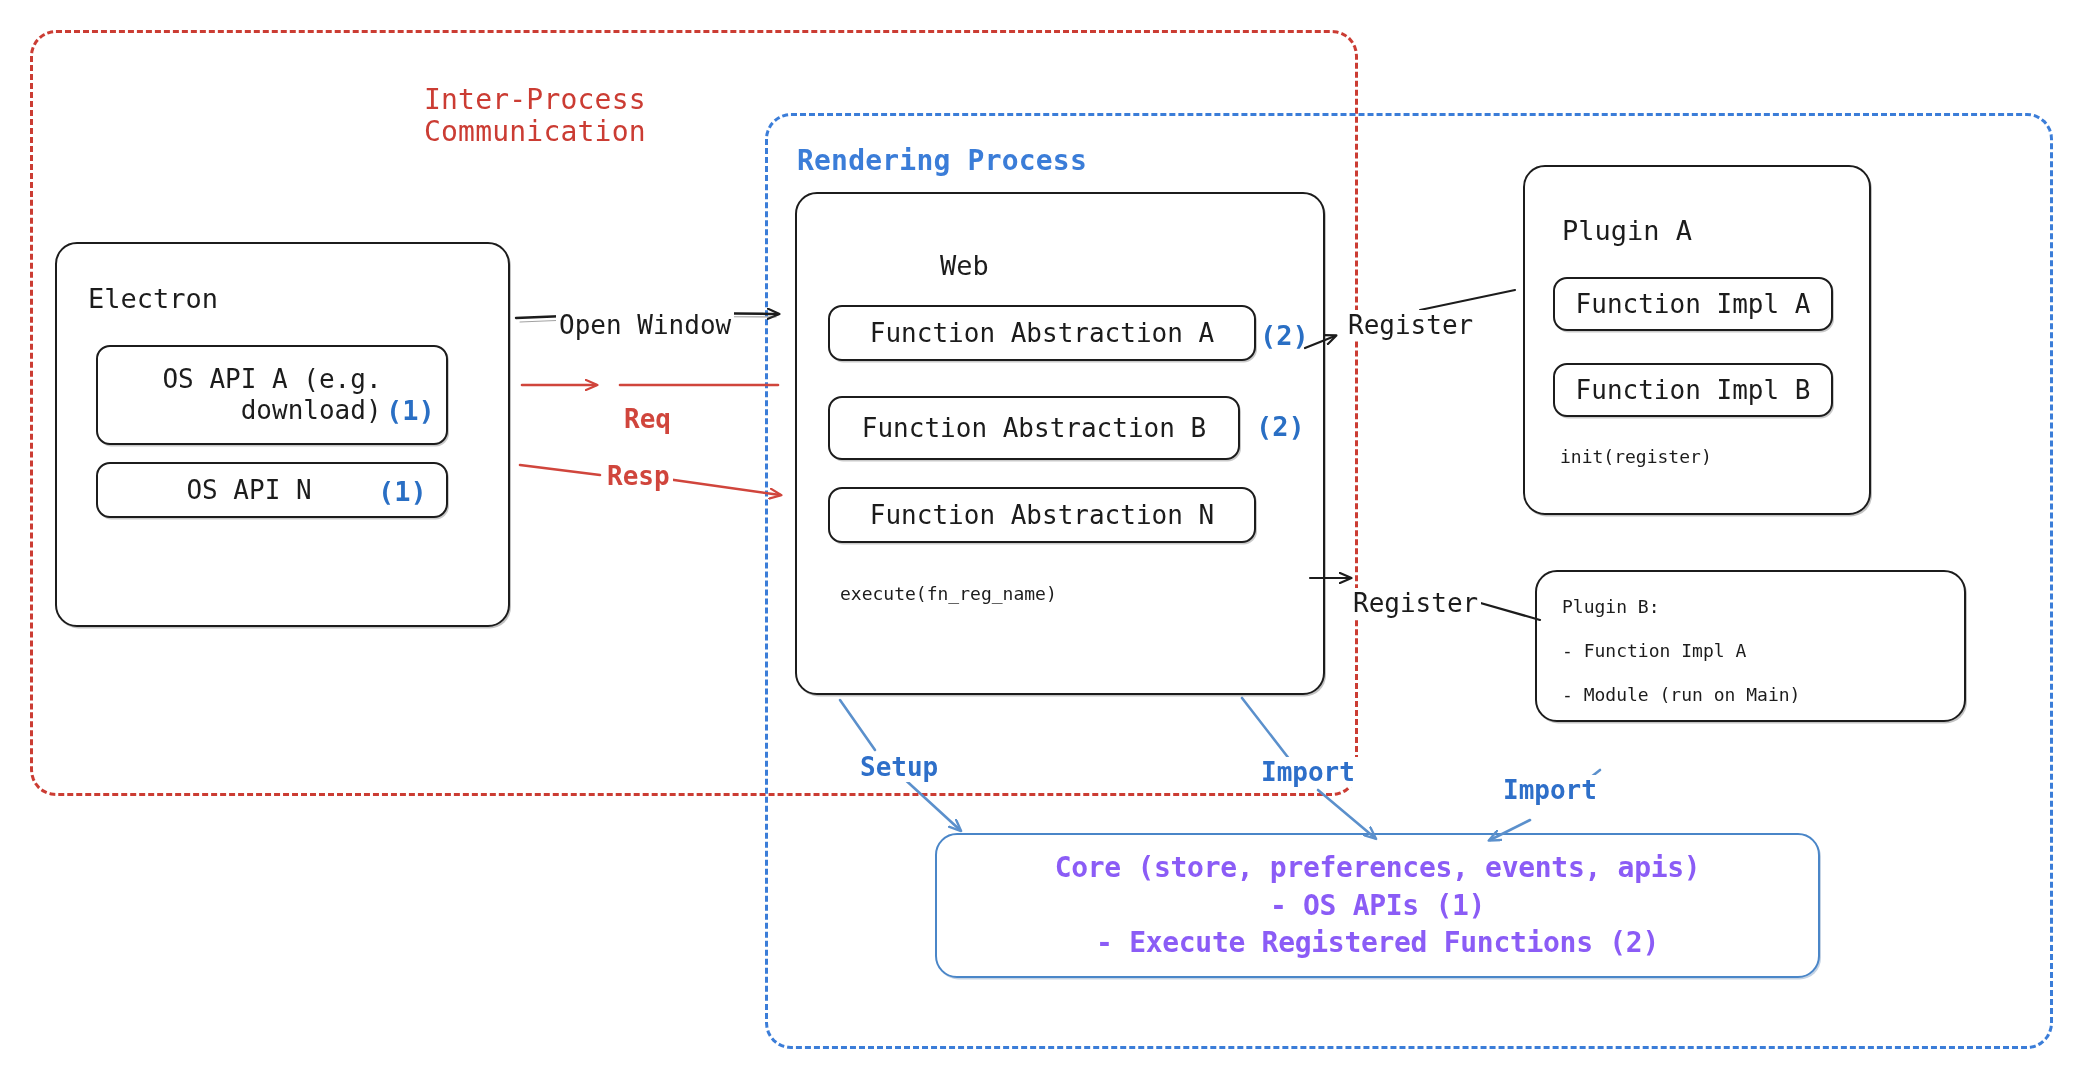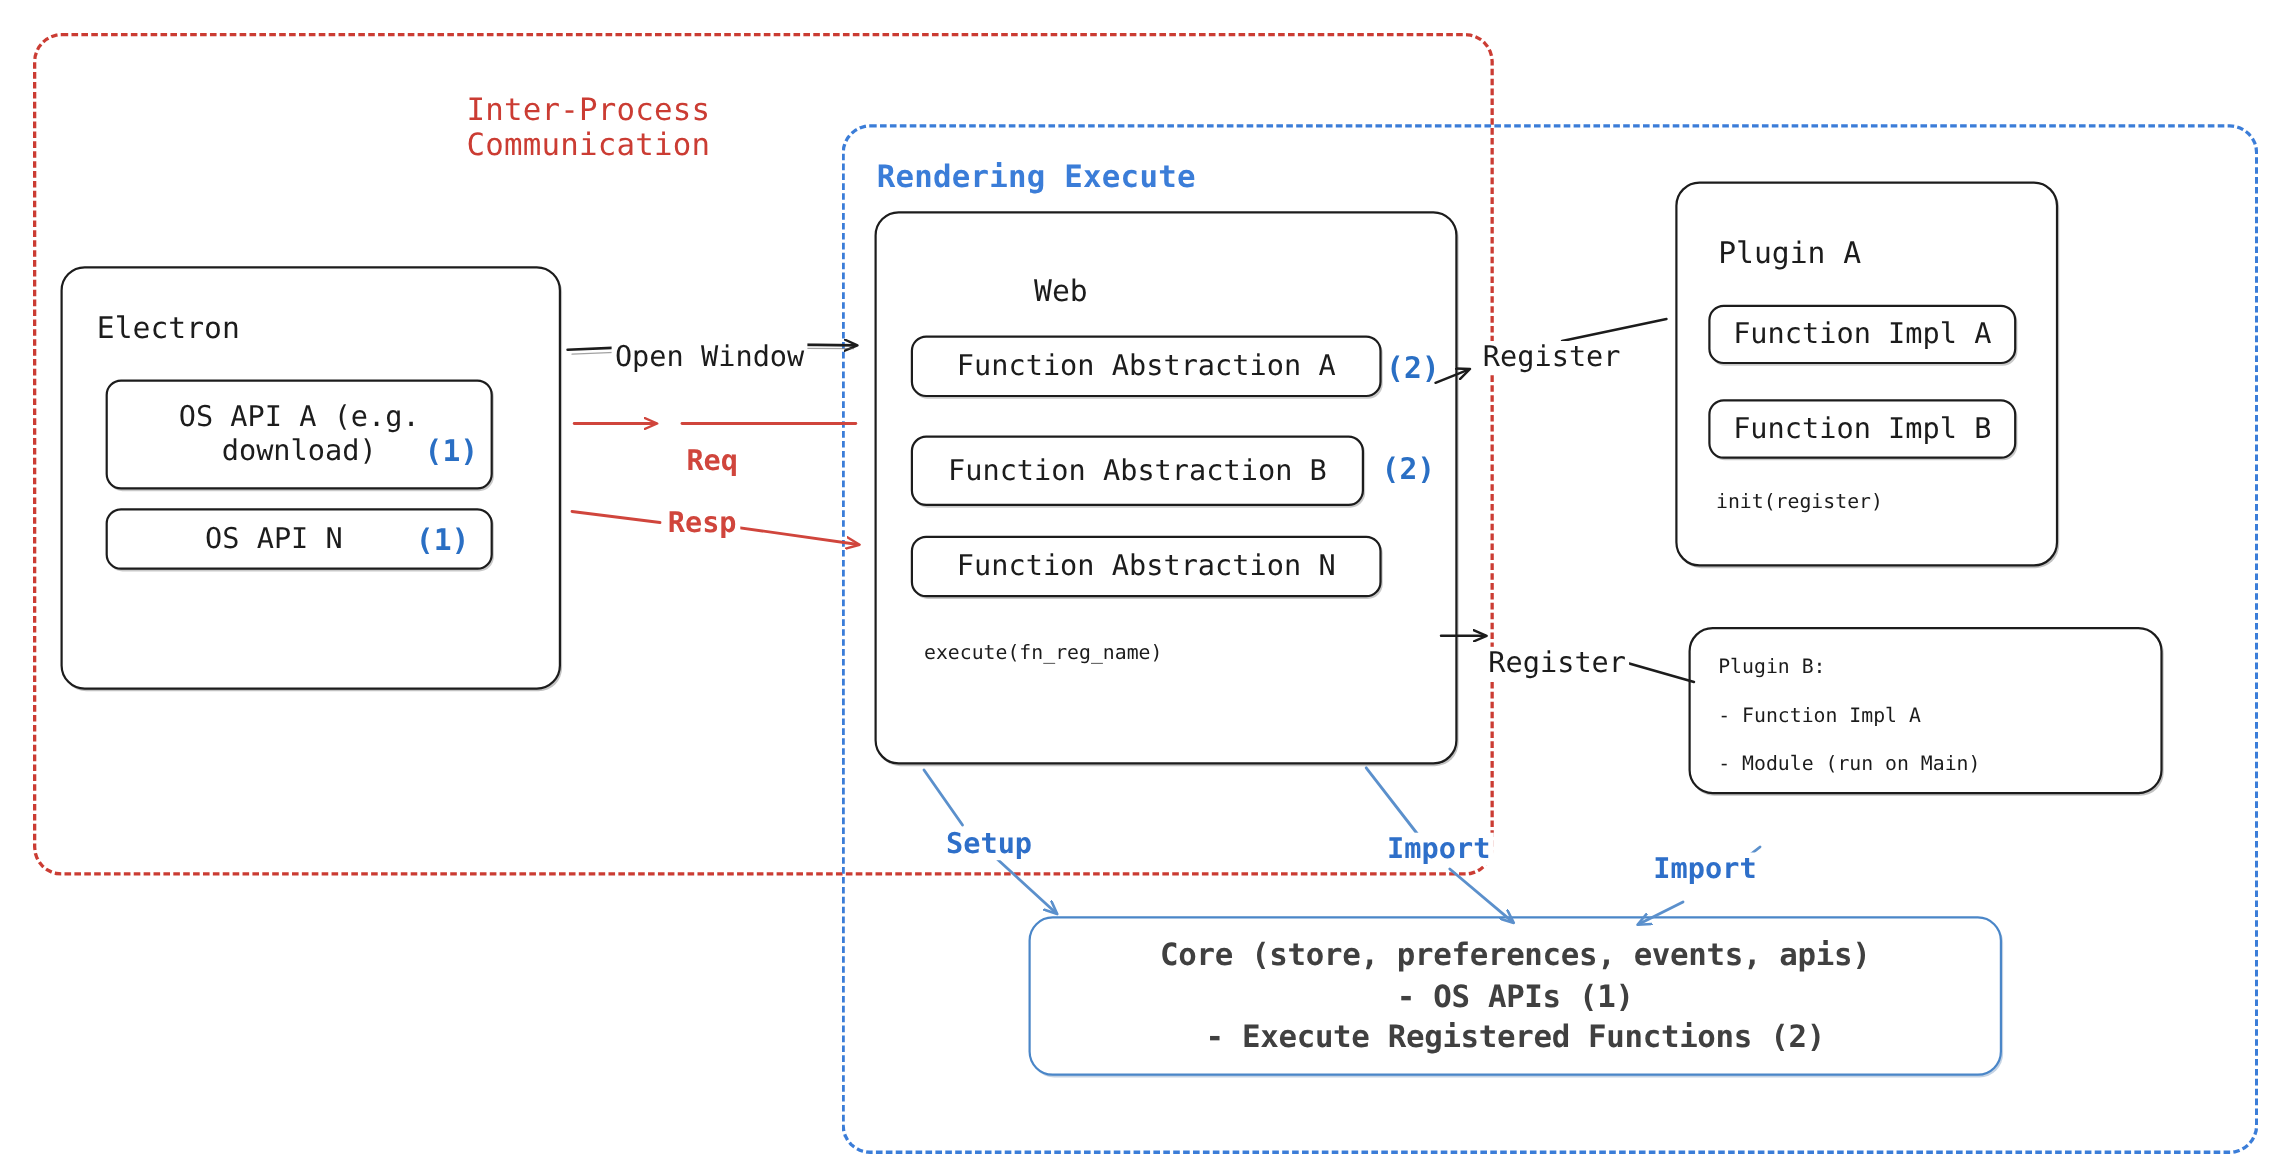--- a/index.html
+++ b/index.html
@@ -75,21 +75,21 @@
   }
   .subbox {
     position: absolute;
     border: 2.2px solid #1c1c1c;
     border-radius: 14px;
     background: #ffffff;
     box-sizing: border-box;
     display: flex;
     align-items: center;
     justify-content: center;
-    text-align: center;
+    text-align: right;
     font-size: 26px;
     color: #1c1c1c;
     z-index: 4;
     box-shadow: 1.5px 2px 0 -0.5px rgba(120,120,120,0.4);
     padding: 2px 10px;
     line-height: 1.18;
     white-space: pre-line;
   }
   .marker-blue {
     position: absolute;
@@ -129,21 +129,21 @@
     background: #ffffff;
     box-sizing: border-box;
     z-index: 4;
     display: flex;
     flex-direction: column;
     align-items: center;
     justify-content: center;
     box-shadow: 1.5px 2px 0 -0.5px rgba(150,175,205,0.55);
   }
   .core-line {
-    color: #404040;
+    color: #8b5cf6;
     font-weight: 700;
     font-size: 28px;
     letter-spacing: -0.3px;
     white-space: pre;
     line-height: 1.35;
   }
 </style>
 </head>
 <body>
 
@@ -206,21 +206,21 @@
     </g>
   </svg>
 
   <div class="group-dashed group-ipc" style="left:30px; top:30px; width:1322px; height:760px;"></div>
 
   <div class="group-label ipc" style="left:424px; top:84px;">Inter-Process
 Communication</div>
 
   <div class="group-dashed group-render" style="left:765px; top:113px; width:1282px; height:930px;"></div>
 
-  <div class="group-label render" style="left:797px; top:145px;">Rendering Execute</div>
+  <div class="group-label render" style="left:797px; top:145px;">Rendering Process</div>
 
   <div class="box" style="left:55px; top:242px; width:455px; height:385px;"></div>
 
   <div class="box-title" style="left:88px; top:283px;">Electron</div>
 
   <div class="subbox" style="left:96px; top:345px; width:352px; height:100px;">
     <span style="white-space:pre-line;">OS API A (e.g.
 download)</span>
   </div>
   <div class="marker-blue" style="left:386px; top:395px;">(1)</div>

